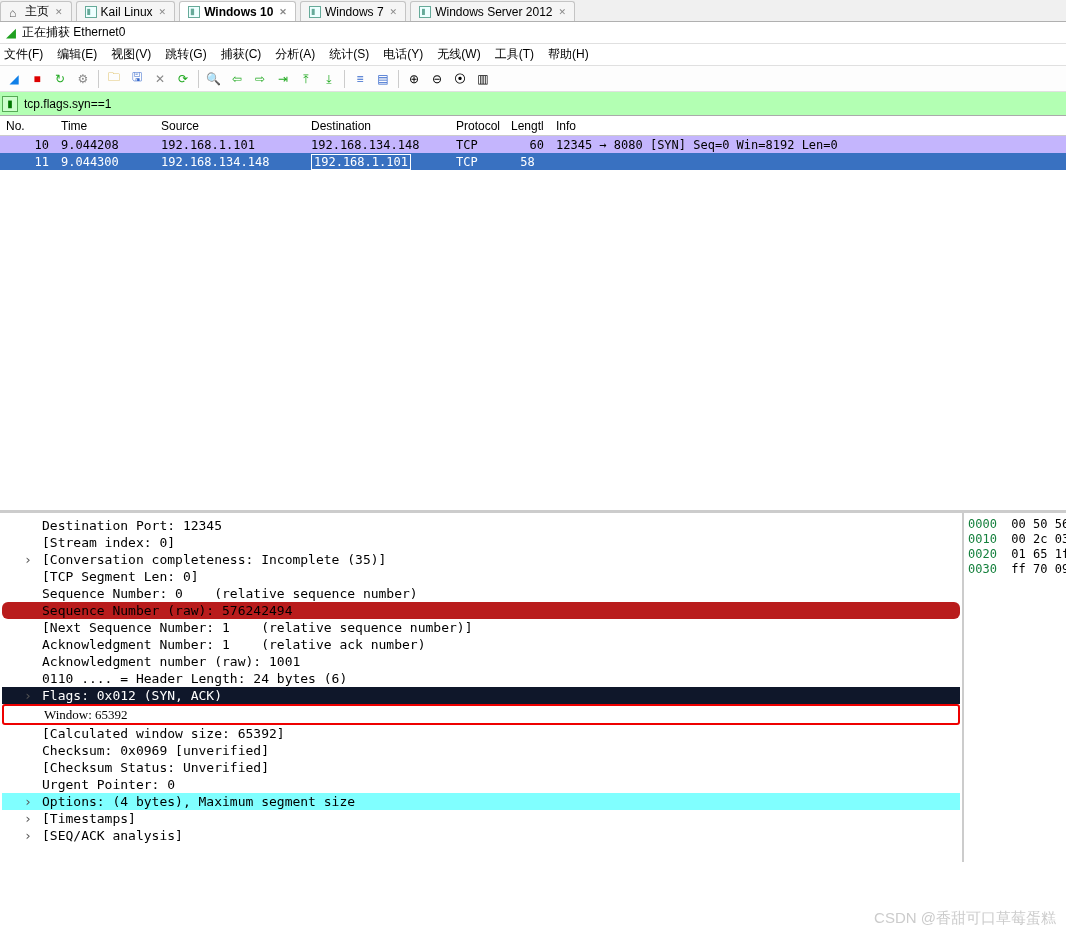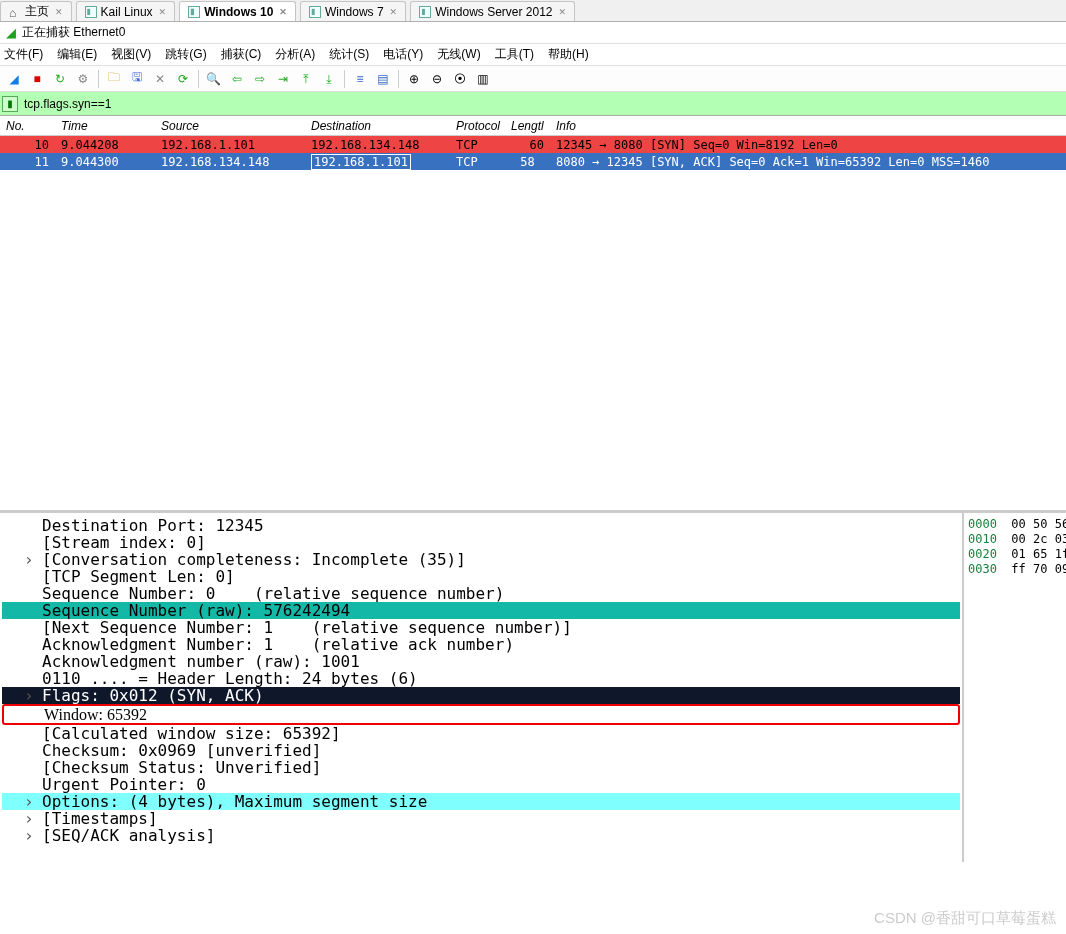--- a/index.html
+++ b/index.html
@@ -14,33 +14,33 @@
   .titlebar { display:flex; align-items:center; height:22px; padding:2px 6px; gap:6px; border-bottom:1px solid #e0e0e0;}
   .shark-icon { color:#20a020; font-size:13px;}
   .menubar { display:flex; align-items:center; height:22px; padding:0 4px; gap:14px; border-bottom:1px solid #e0e0e0;}
   .menubar span { cursor:pointer; }
   .toolbar { display:flex; align-items:center; height:26px; padding:2px 4px; gap:3px; border-bottom:1px solid #e0e0e0; background:#fdfdfd;}
   .toolbar .tbtn { width:20px; height:20px; display:flex; align-items:center; justify-content:center; border:1px solid transparent; border-radius:2px; font-size:12px; cursor:pointer;}
   .toolbar .sep { width:1px; height:18px; background:#ccc; margin:0 2px;}
   .filterbar { display:flex; align-items:center; height:24px; background:#b3ffb3; border-bottom:1px solid #aaa; padding:0 2px;}
   .filterbar .bm { width:16px; height:16px; border:1px solid #5a5; background:#cfc; margin-right:4px; font-size:10px; display:flex; align-items:center; justify-content:center; color:#070;}
   .filterbar input { flex:1; border:none; background:transparent; font-size:12px; outline:none;}
-  .pkt-header { display:flex; height:20px; align-items:center; border-bottom:1px solid #ccc; background:#fff; font-size:12px;font-style:italic;}
+  .pkt-header { display:flex; height:20px; align-items:center; border-bottom:1px solid #ccc; background:#fff; font-size:12px;}
   .pkt-header div, .pkt-row div { padding:2px 6px; white-space:nowrap; overflow:hidden;}
   .c-no{width:55px;} .c-time{width:100px;} .c-src{width:150px;} .c-dst{width:145px;} .c-proto{width:55px;} .c-len{width:45px;} .c-info{flex:1;}
   .pkt-list { height:376px; overflow-y:auto; border-bottom:2px solid #ccc; background:#fff; font-family: monospace; font-size:12px;}
   .pkt-row { display:flex; height:17px; align-items:center;}
-  .pkt-row.r0 { background:#ef4444;justify-content:space-between;}
+  .pkt-row.r0 { background:#c4b5fd;justify-content:space-between;}
   .pkt-row.sel { background:#3971c1; color:#fff;}
   .pkt-row.sel .boxed { border:1px solid #fff; padding:0 2px;}
   .details { height:350px; display:flex; border-top:1px solid #ccc;}
-  .tree { flex:1; overflow-y:auto; padding:4px 2px; font-family: monospace; font-size:16px; line-height:17px; position:relative;}
+  .tree { flex:1; overflow-y:auto; padding:4px 2px; font-family: monospace; font-size:13px; line-height:17px; position:relative;}
   .tree .ln { padding-left:40px; white-space:pre;}
   .tree .exp::before { content:"›"; position:absolute; left:24px; color:#555;}
-  .tree .hl-gray { background:#14b8a6;}
+  .tree .hl-gray { background:#b91c1c;border-radius:6px;}
   .tree .hl-sel { background:#0f172a; color:#fff;}
   .tree .hl-box { border:2px solid #e00; border-radius:3px;font-family:Liberation Serif, serif;}
   .tree .hl-cyan { background:#80ffff;}
   .hex { width:104px; border-left:2px solid #ccc; padding:4px; font-family: monospace; font-size:12px; line-height:15px; overflow:hidden; white-space:pre;}
   .hex .off{ color:#15803d;}
   .watermark { position:fixed; right:10px; bottom:6px; color:#ccc; font-size:15px;}
 </style>
 </head>
 <body>
 
@@ -143,21 +143,20 @@
     <div class="c-len" style="text-align:right">60</div>
     <div class="c-info">12345 → 8080 [SYN] Seq=0 Win=8192 Len=0</div>
   </div>
   <div class="pkt-row sel">
     <div class="c-no" style="text-align:right">11</div>
     <div class="c-time">9.044300</div>
     <div class="c-src">192.168.134.148</div>
     <div class="c-dst"><span class="boxed">192.168.1.101</span></div>
     <div class="c-proto">TCP</div>
     <div class="c-len" style="text-align:center">58</div>
-    <div class="c-info">8080 → 12345 [SYN, ACK] Seq=0 Ack=1 Win=65392 Len=0 MSS=1460</div>
   </div>
 </div>
 
 <div class="details">
   <div class="tree" id="tree">
       <div class="ln">Destination Port: 12345</div>
       <div class="ln">[Stream index: 0]</div>
       <div class="ln exp">[Conversation completeness: Incomplete (35)]</div>
       <div class="ln">[TCP Segment Len: 0]</div>
       <div class="ln">Sequence Number: 0    (relative sequence number)</div>

